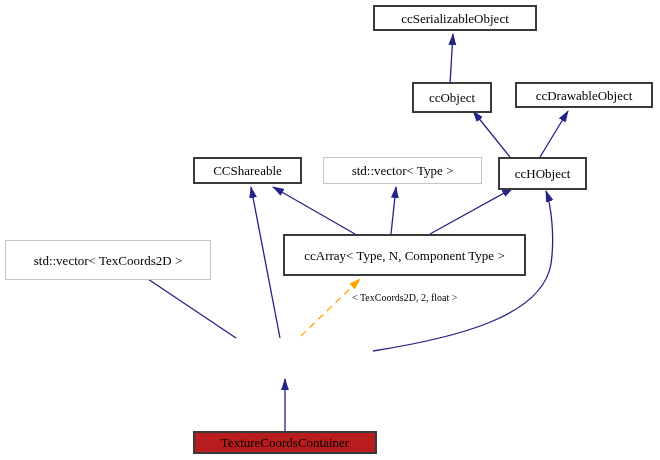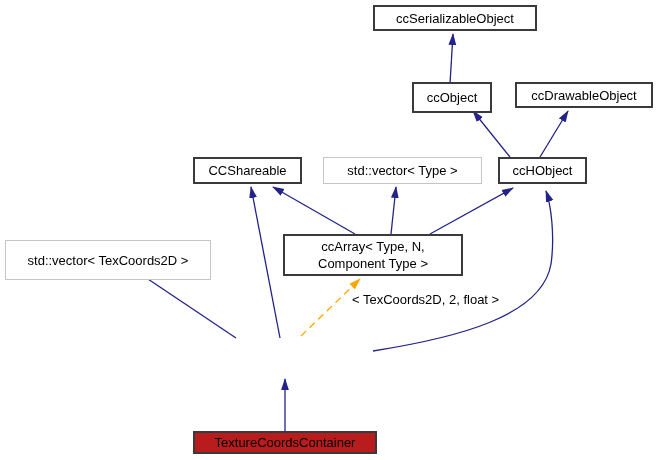--- a/index.html
+++ b/index.html
@@ -1,31 +1,31 @@
 <!DOCTYPE html>
 <html><head>
 <meta charset="utf-8">
 <style>
   html,body{margin:0;padding:0;background:#ffffff;}
   #canvas{
     position:relative;width:660px;height:460px;background:#ffffff;overflow:hidden;
-    font-family:Liberation Sans, sans-serif;
+    font-family:Liberation Serif, serif;
   }
   #edges{position:absolute;left:0;top:0;width:660px;height:460px;}
   .node{
     position:absolute;box-sizing:border-box;
     background:#ffffff;border:2px solid #3a3a3a;
     display:flex;align-items:center;justify-content:center;
     text-align:center;font-size:13px;line-height:17px;color:#000000;
     padding:0 4px;white-space:normal;
   }
   .node.external{border:1px solid #c5c5c5;}
   .node.current{background:#b91c1c;}
   .edge-label{
-    position:absolute;font-size:13px;color:#000000;white-space:nowrap;
+    position:absolute;font-size:10px;color:#000000;white-space:nowrap;
   }
 </style>
 </head>
 <body>
 
 <div id="canvas">
 
   <svg id="edges" viewBox="0 0 660 460" xmlns="http://www.w3.org/2000/svg">
     <defs>
       <marker id="arrow-blue" markerUnits="userSpaceOnUse" markerWidth="12" markerHeight="9" refX="11" refY="4.5" orient="auto">
@@ -53,24 +53,24 @@
   <div class="node" style="left:373px;top:5px;width:164px;height:26px;">ccSerializableObject</div>
 
   <div class="node" style="left:412px;top:82px;width:80px;height:31px;">ccObject</div>
 
   <div class="node" style="left:515px;top:82px;width:138px;height:26px;">ccDrawableObject</div>
 
   <div class="node" style="left:193px;top:157px;width:109px;height:27px;">CCShareable</div>
 
   <div class="node external" style="left:323px;top:157px;width:159px;height:27px;">std::vector&lt; Type &gt;</div>
 
-  <div class="node" style="left:498px;top:157px;width:89px;height:27px;">ccHObject</div>
+  <div class="node" style="left:498px;top:157px;width:89px;height:33px;">ccHObject</div>
 
   <div class="node external" style="left:5px;top:240px;width:206px;height:40px;">std::vector&lt; TexCoords2D &gt;</div>
 
-  <div class="node" style="left:283px;top:234px;width:180px;height:42px;">ccArray&lt; Type, N, Component Type &gt;</div>
+  <div class="node" style="left:283px;top:234px;width:243px;height:42px;">ccArray&lt; Type, N, Component Type &gt;</div>
 
 
   <div class="node current" style="left:193px;top:431px;width:184px;height:23px;">TextureCoordsContainer</div>
 
   <span class="edge-label" style="left:352px;top:292px;">&lt; TexCoords2D, 2, float &gt;</span>
 
 </div>
 
 </body></html>

